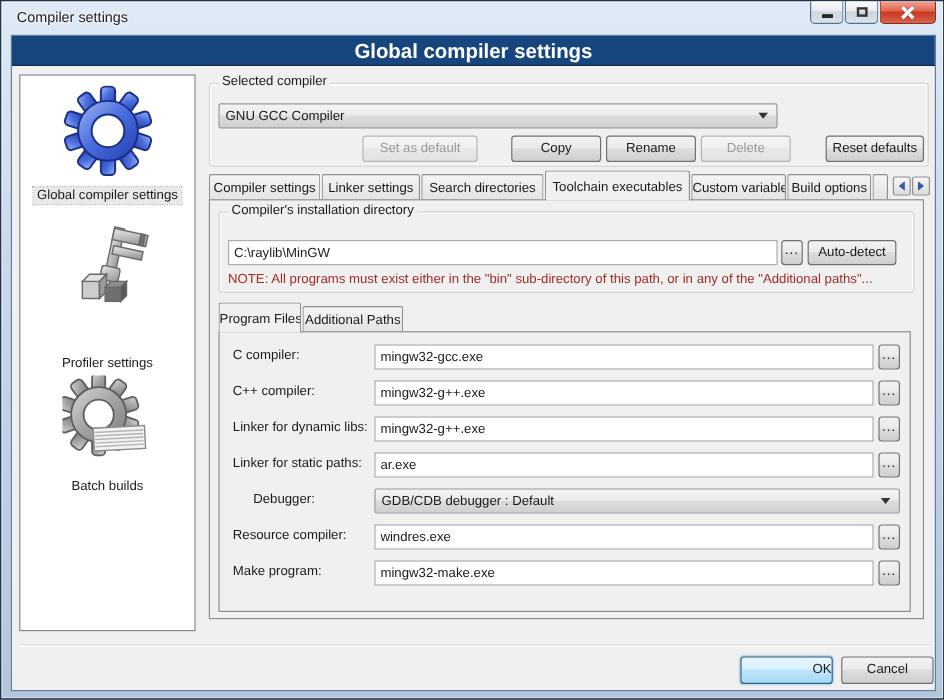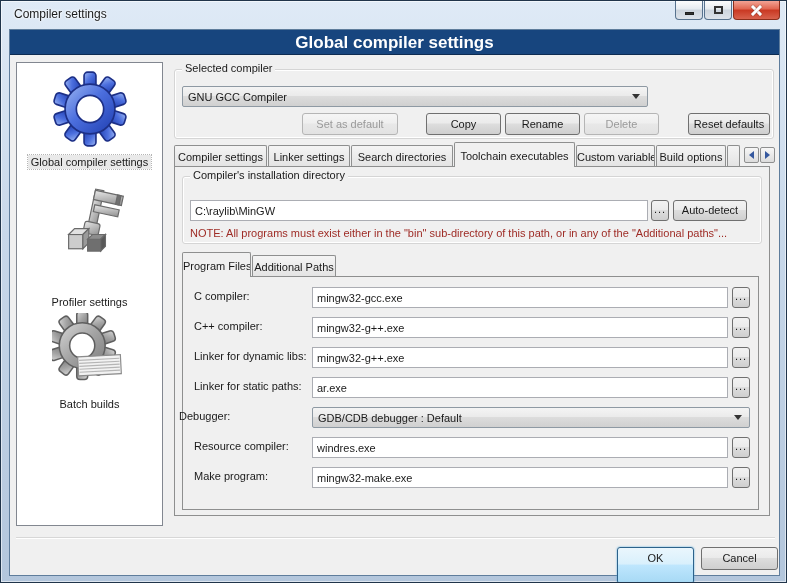--- a/index.html
+++ b/index.html
@@ -234,31 +234,31 @@
     <div class="btn browse" style="left:722px;top:287px;">...</div>
 
     <span class="row-label" style="left:184px;top:320px;">Linker for dynamic libs:</span>
     <input class="txt" style="left: 302px; top: 317px; width: 416px;" value="mingw32-g++.exe">
     <div class="btn browse" style="left:722px;top:317px;">...</div>
 
     <span class="row-label" style="left:184px;top:350px;">Linker for static paths:</span>
     <input class="txt" style="left: 302px; top: 347px; width: 416px;" value="ar.exe">
     <div class="btn browse" style="left:722px;top:347px;">...</div>
 
-    <span class="row-label" style="left:169px;top:380px;">Debugger:</span>
+    <span class="row-label" style="left:201px;top:380px;">Debugger:</span>
     <div class="combo" style="left:302px;top:377px;width:438px;">
       <span class="combo-text">GDB/CDB debugger : Default</span>
       <span class="combo-arrow"></span>
     </div>
 
     <span class="row-label" style="left:184px;top:410px;">Resource compiler:</span>
     <input class="txt" style="left: 302px; top: 407px; width: 416px;" value="windres.exe">
     <div class="btn browse" style="left:722px;top:407px;">...</div>
 
     <span class="row-label" style="left:184px;top:440px;">Make program:</span>
     <input class="txt" style="left: 302px; top: 437px; width: 416px;" value="mingw32-make.exe">
     <div class="btn browse" style="left:722px;top:437px;">...</div>
 
     <div class="separator"></div>
-    <div class="btn default-btn" style="left:607px;top:517px;width:77px;height:37px;line-height:21px;">OK</div>
+    <div class="btn default-btn" style="left:607px;top:517px;width:77px;height:23px;line-height:21px;text-align:right;">OK</div>
     <div class="btn" style="left:691px;top:517px;width:77px;height:23px;line-height:21px;">Cancel</div>
   </div>
 </div>
 
 </body></html>

